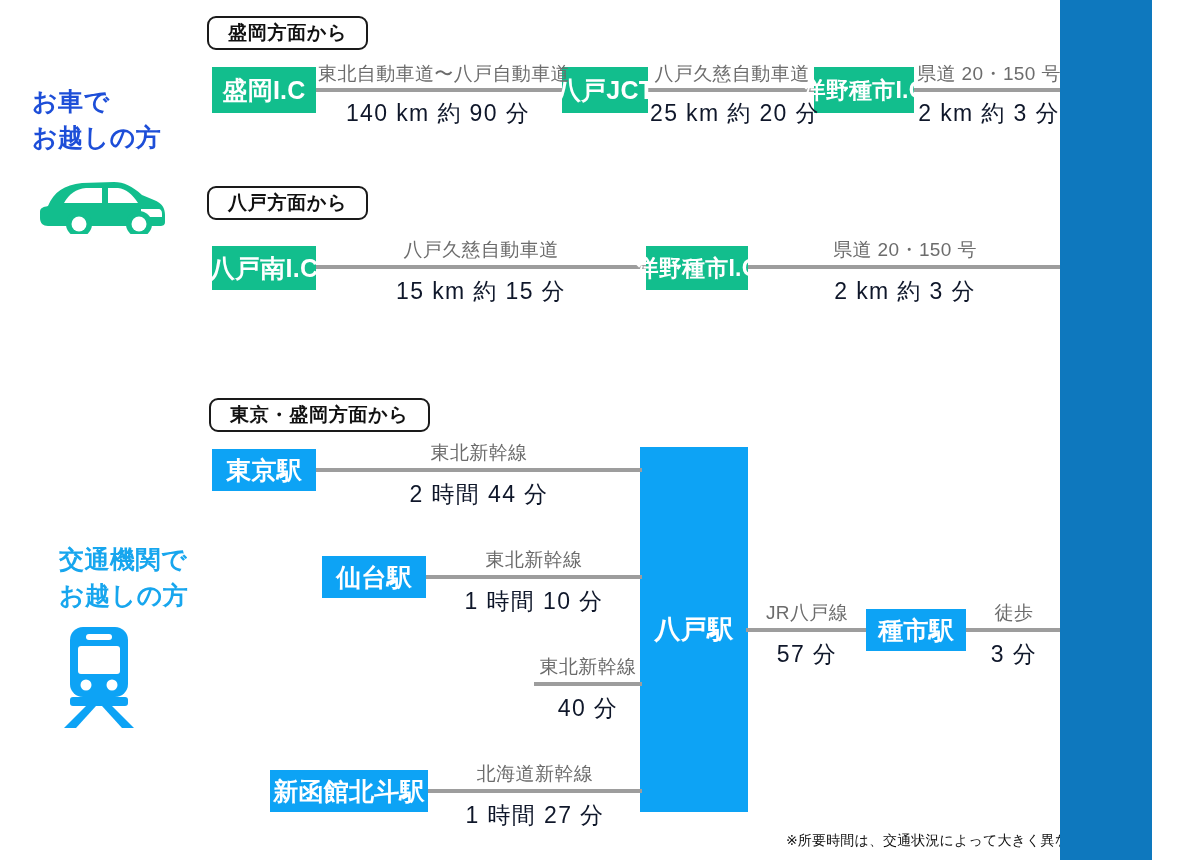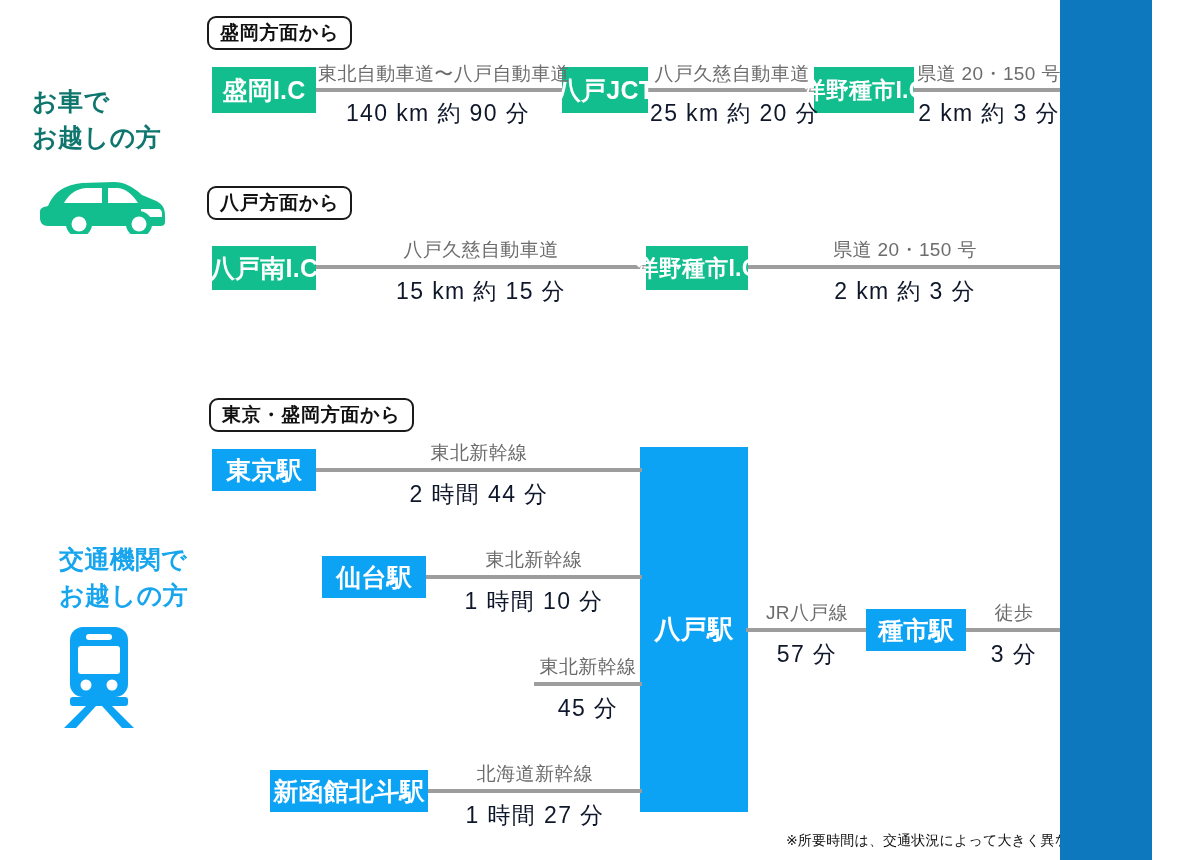--- a/index.html
+++ b/index.html
@@ -16,37 +16,37 @@
 
   
   .section-head {
     position: absolute;
     font-weight: 700;
     font-size: 25px;
     line-height: 1.42;
     letter-spacing: 0.02em;
     white-space: pre-line;
   }
-  .section-head.green { color: #0f766e; }
+  .section-head.green { color: #1d4ed8; }
   .section-head.blue  { color: #17A6EE; }
 
   
   .tag {
     position: absolute;
     border: 2px solid #1a1a1a;
     border-radius: 9px;
     background: #fff;
     color: #111;
     font-weight: 700;
     font-size: 19px;
     letter-spacing: 0.04em;
     display: flex;
     align-items: center;
     justify-content: center;
-    padding: 0 11px;
+    padding: 0 19px;
     height: 34px;
     white-space: nowrap;
   }
 
   
   .node {
     position: absolute;
     display: flex;
     align-items: center;
     justify-content: center;
@@ -192,21 +192,21 @@
   <div class="conn" style="left:426px; top:575px; width:216px;"></div>
   <div class="node blue" style="left:322px; top:556px; width:104px; height:42px; font-size:25px;">仙台駅</div>
   <div class="leg" style="left:430px; top:550px; width:208px;">
     <div class="route">東北新幹線</div>
     <div class="time" style="margin-top:21px;">1 時間 10 分</div>
   </div>
 
   <div class="conn" style="left:534px; top:682px; width:108px;"></div>
   <div class="leg" style="left:536px; top:657px; width:104px;">
     <div class="route">東北新幹線</div>
-    <div class="time" style="margin-top:21px;">45 分</div>
+    <div class="time" style="margin-top:21px;">40 分</div>
   </div>
 
   <div class="conn" style="left:428px; top:789px; width:214px;"></div>
   <div class="node blue" style="left:270px; top:770px; width:158px; height:42px; font-size:25px;">新函館北斗駅</div>
   <div class="leg" style="left:432px; top:764px; width:206px;">
     <div class="route">北海道新幹線</div>
     <div class="time" style="margin-top:21px;">1 時間 27 分</div>
   </div>
 
   <div class="conn" style="left:746px; top:628px; width:122px;"></div>

